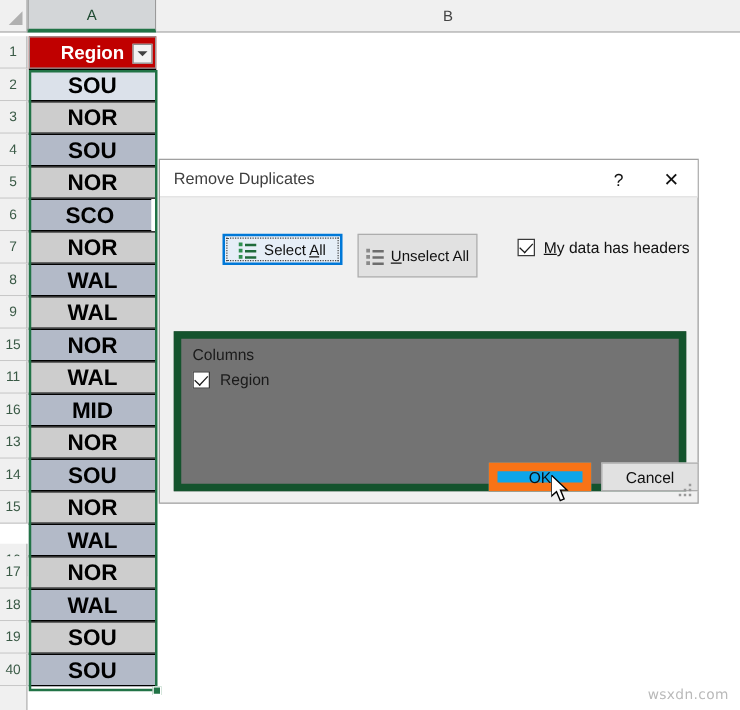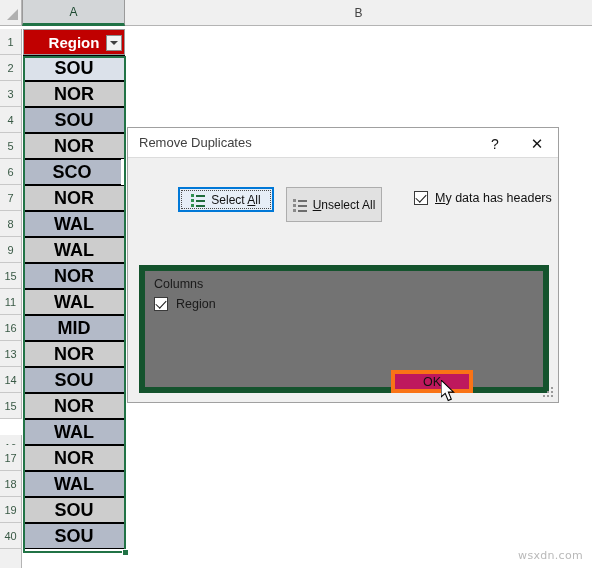--- a/index.html
+++ b/index.html
@@ -101,21 +101,21 @@
   .listbox{position:absolute;left:11px;top:100px;width:410px;height:128px;
     background:#737373;border:6px solid #14532d;box-sizing:border-box;margin-top:37px;}
   .lb-label{position:absolute;left:9px;top:6px;font-size:12.5px;color:#1a1a1a;}
   .lb-item{position:absolute;left:9px;top:26px;display:flex;align-items:center;gap:8px;
     font-size:12.5px;color:#1a1a1a;}
 
   
   .fbtn{position:absolute;box-sizing:border-box;font-size:12.5px;color:#111;
     display:flex;align-items:center;justify-content:center;background:#e1e1e1;
     border:1px solid #adadad;}
-  .fbtn.hover{background:#be185d;border:4px solid #f97316;justify-content:center;}
+  .fbtn.hover{background:#0ea5e9;border:7px solid #f97316;justify-content:center;}
 
   .grip{position:absolute;right:3px;bottom:3px;width:12px;height:12px;}
   .grip i{position:absolute;width:2px;height:2px;background:#9a9a9a;}
 
   
   .cursor{position:absolute;width:17px;height:24px;pointer-events:none;}
 
   .wm{position:absolute;right:9px;bottom:6px;font-size:11px;color:#b9b9b9;
     font-family:"DejaVu Sans", sans-serif;letter-spacing:.3px;}
 </style>
@@ -232,20 +232,23 @@
     <div class="lb-label">Columns</div>
     <div class="lb-item">
       <span class="cbox checked"></span>
       <span>Region</span>
     </div>
   </div>
 
   <div class="fbtn hover" style="left:263px;top:242px;width:82px;height:23px;">
     <span>OK</span>
   </div>
+  <div class="fbtn" style="left:353px;top:242px;width:78px;height:23px;">
+    <span>Cancel</span>
+  </div>
 
   <div class="grip">
     <i style="left:8px;top:0px;"></i>
     <i style="left:4px;top:4px;"></i>
       <i style="left:8px;top:4px;"></i>
     <i style="left:0px;top:8px;"></i>
       <i style="left:4px;top:8px;"></i>
       <i style="left:8px;top:8px;"></i>
   </div>
 </div>

